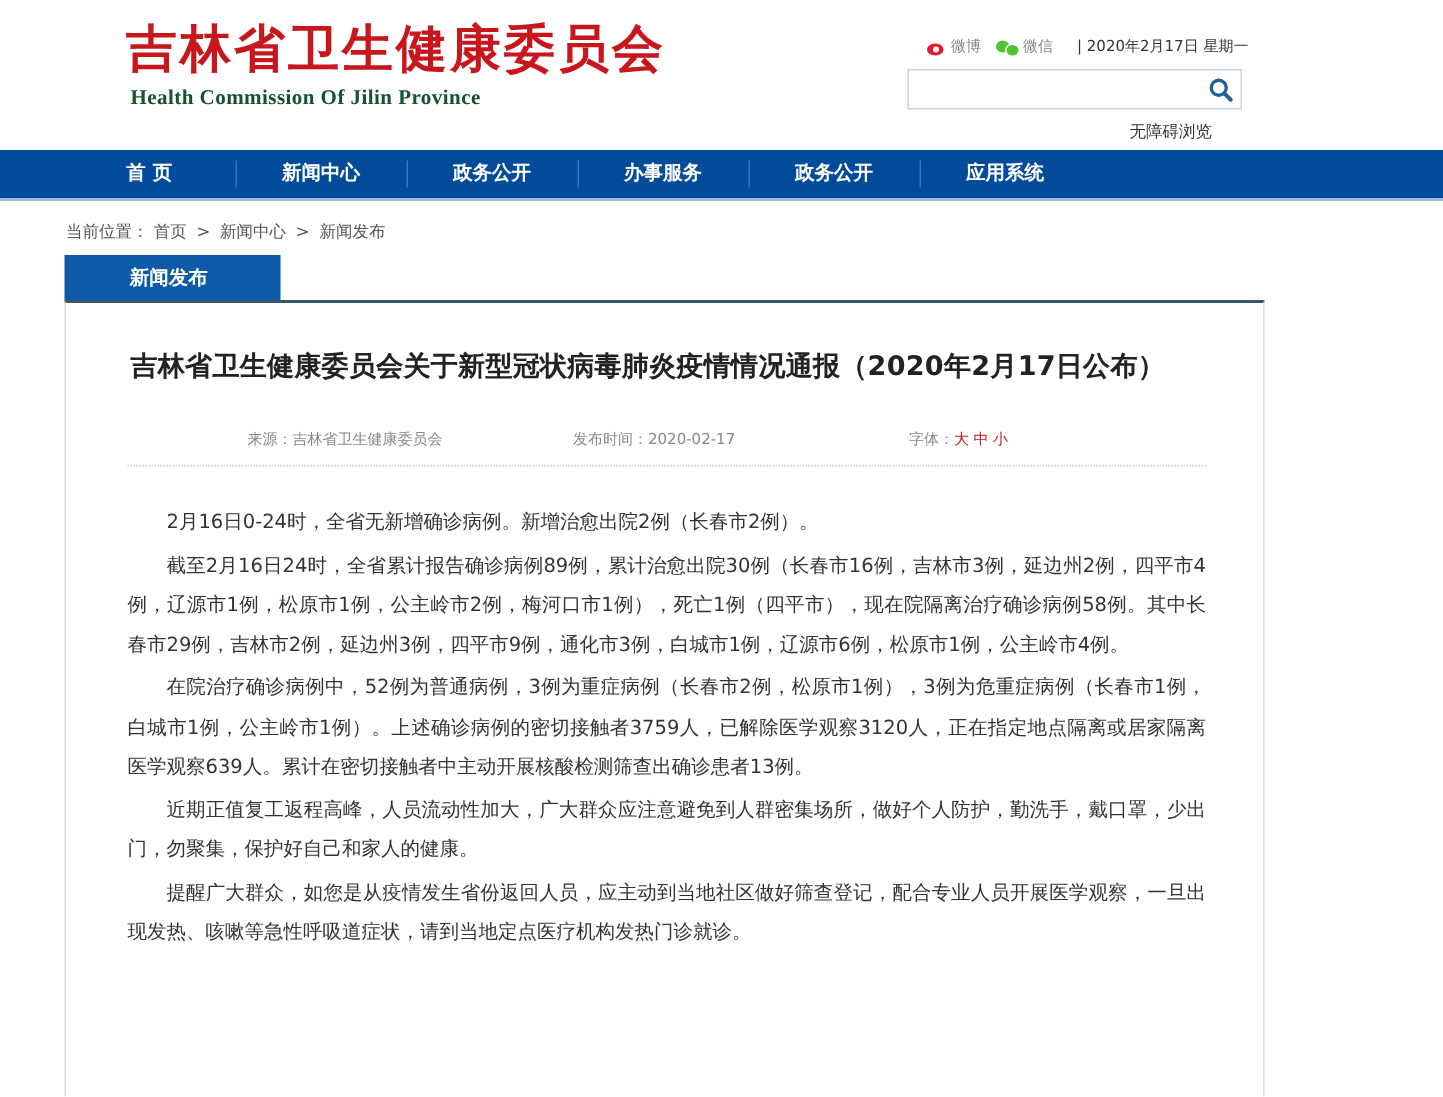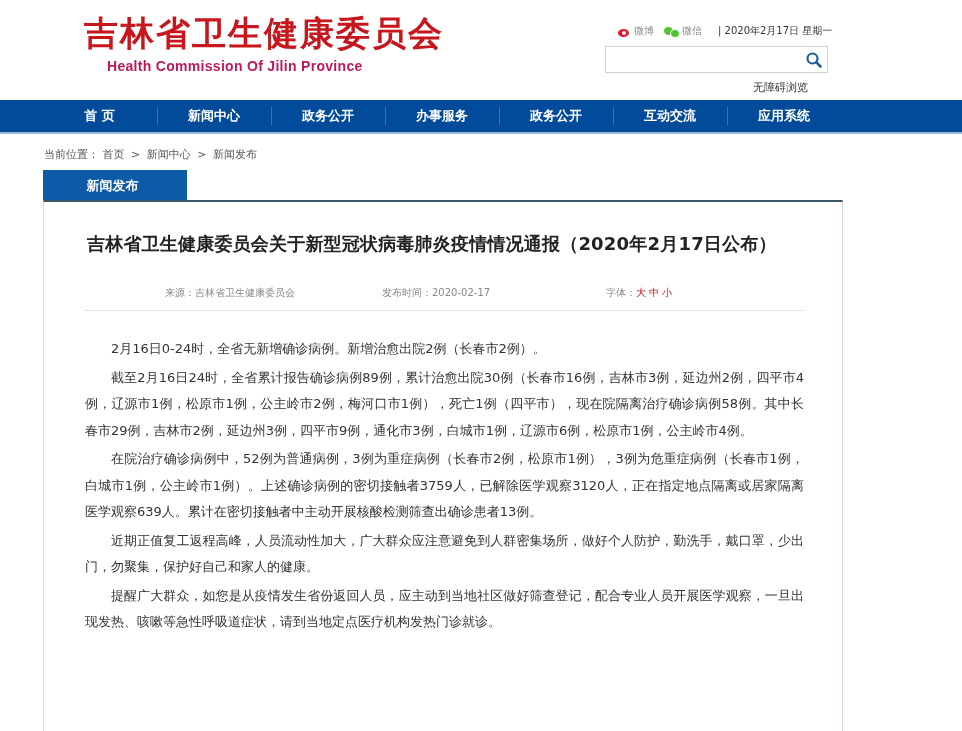--- a/index.html
+++ b/index.html
@@ -1,21 +1,21 @@
 <!DOCTYPE html>
 <html><head>
   <meta charset="utf-8">
   <style>
     * { box-sizing: border-box; margin: 0; padding: 0; }
     html, body { width: 962px; height: 731px; overflow: hidden; background: #ffffff; }
     body { font-family: "DejaVu Sans", "Liberation Sans", sans-serif; color: #333; position: relative; }
 
     .header { position: absolute; left: 0; top: 0; width: 962px; height: 100px; background: #ffffff; }
     .logo-cn { position: absolute; left: 84px; top: 12px; font-size: 34px; font-weight: bold; color: #c8161d; letter-spacing: 2px; line-height: 42px; white-space: nowrap; }
-    .logo-en { position: absolute; left: 87px; top: 58px; font-family: Liberation Sans, sans-serif; font-size: 14px; font-weight: bold; color: #be185d; letter-spacing: 0.3px; white-space: nowrap; margin-left: 20px; }
+    .logo-en { position: absolute; left: 87px; top: 58px; font-family: Liberation Serif, serif; font-size: 14px; font-weight: bold; color: #14532d; letter-spacing: 0.3px; white-space: nowrap; }
 
     .top-links { position: absolute; left: 618px; top: 23px; height: 16px; display: flex; align-items: center; font-size: 10px; color: #555; white-space: nowrap; }
     .social { display: flex; align-items: center; margin-right: 10px; color: #888; }
     .weibo-icon { width: 13px; height: 11px; display: inline-block; position: relative; margin-right: 3px; }
     .weibo-icon::before { content: ""; position: absolute; left: 0; top: 3px; width: 11px; height: 8px; border-radius: 50%; background: #e6162d; }
     .weibo-icon::after { content: ""; position: absolute; left: 4px; top: 5px; width: 4px; height: 4px; border-radius: 50%; background: #fff; }
     .wechat-icon { width: 15px; height: 11px; display: inline-block; position: relative; margin-right: 3px; }
     .wechat-icon::before { content: ""; position: absolute; left: 0; top: 1px; width: 9px; height: 8px; border-radius: 50%; background: #51c332; }
     .wechat-icon::after { content: ""; position: absolute; left: 6px; top: 3px; width: 8px; height: 7px; border-radius: 50%; background: #51c332; border: 1px solid #fff; }
     .date-text { margin-left: 6px; color: #333; font-size: 10px; }
@@ -80,21 +80,20 @@
   </div>
   <a class="accessibility-link">无障碍浏览</a>
 </div>
 
 <div class="nav">
   <div class="nav-item">首 页</div>
   <div class="nav-item">新闻中心</div>
   <div class="nav-item">政务公开</div>
   <div class="nav-item">办事服务</div>
   <div class="nav-item">政务公开</div>
-  <div class="nav-item">互动交流</div>
   <div class="nav-item">应用系统</div>
 </div>
 
 <div class="breadcrumb">
   <span>当前位置：</span>
   <a>首页</a>
   <span class="sep">&gt;</span>
   <a>新闻中心</a>
   <span class="sep">&gt;</span>
   <a>新闻发布</a>

